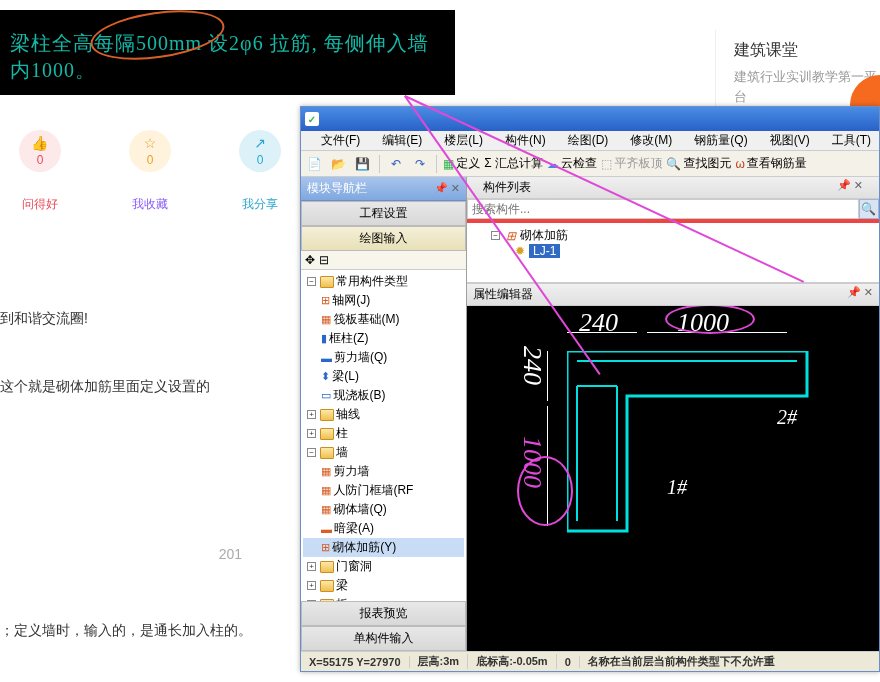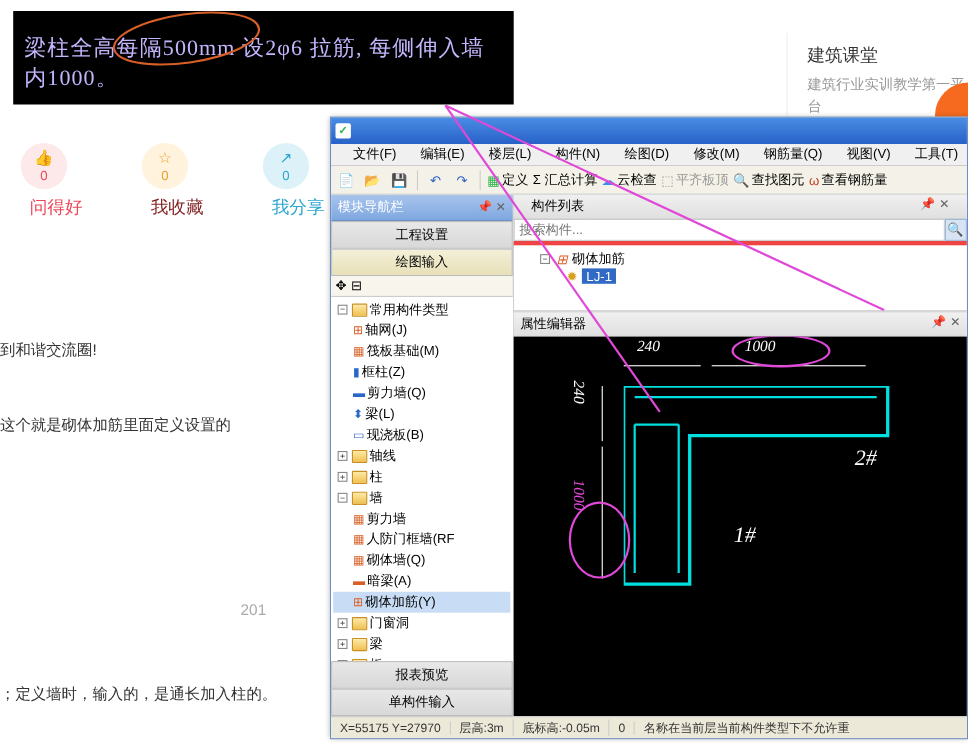--- a/index.html
+++ b/index.html
@@ -1,32 +1,32 @@
 <!DOCTYPE html>
 <html><head>
 <meta charset="utf-8">
 <style>
 * { box-sizing: border-box; margin: 0; padding: 0; }
 body { font-family: "Microsoft YaHei", SimSun, sans-serif; font-size: 12px; background: #fff; width: 880px; height: 682px; position: relative; overflow: hidden; }
 
 
-.bg-black { position: absolute; left: 12px; top: 10px; width: 455px; height: 85px; background: #000; padding: 20px 10px; color: #c4b5fd; }
+.bg-black { position: absolute; left: 0; top: 10px; width: 455px; height: 85px; background: #000; padding: 20px 10px; color: #14b8a6; }
 .bg-black .txt { font-size: 20px; font-family: "STSong", serif; letter-spacing: 1px; }
 .oval-orange { position: absolute; border: 2px solid #d86028; border-radius: 50%; }
 .oval1 { left: 90px; top: 2px; width: 135px; height: 46px; transform: rotate(-8deg); }
 
 .stats-row { position: absolute; left: 5px; top: 130px; display: flex; gap: 40px; }
 .stat { text-align: center; width: 70px; }
 .stat .circle { width: 42px; height: 42px; border-radius: 50%; margin: 0 auto; display: flex; flex-direction: column; align-items: center; justify-content: center; font-size: 14px; }
 .stat .count { font-size: 12px; margin-top: 2px; }
-.stat .lbl { margin-top: 7px; font-size: 16px; text-align: right; }
+.stat .lbl { margin-top: 24px; font-size: 12px; }
 .c1 { background: #fde8ea; color: #e94a5a; }
 .c3 { background: #fff3dd; color: #e8a030; }
 .c5 { background: #ddf2f8; color: #2ba6cc; }
-.l1 { color: #e94a5a; } .l3 { color: #7f1d1d; } .l5 { color: #2ba6cc; }
+.l1 { color: #e94a5a; } .l3 { color: #8b5cf6; } .l5 { color: #2ba6cc; }
 
 .texts { position: absolute; left: 0; top: 300px; }
 .texts p { margin: 10px 0; font-size: 14px; color: #333; }
 .red { color: #d22; }
 
 .rightbox { position: absolute; right: 0; top: 30px; width: 165px; border-left: 1px solid #eee; padding: 10px 0 10px 18px; }
 .rightbox h3 { font-size: 16px; color: #333; margin-bottom: 6px; font-weight: normal; }
 .rightbox p { font-size: 13px; color: #999; line-height: 1.5; }
 .orange-circle { position: absolute; right: -30px; top: 45px; width: 60px; height: 60px; border-radius: 50%; background: #f56a1e; }
 
@@ -62,30 +62,30 @@
 .search input { flex: 1; border: 1px solid #ccc; padding: 2px 4px; font-size: 12px; color: #888; }
 .search .go { width: 20px; background: #d8e4f4; border: 1px solid #a0b8d8; display: flex; align-items: center; justify-content: center; color: #2861c8; }
 .complist { padding: 4px; font-size: 12px; border-bottom: 1px solid #ccc; height: 60px; }
 .complist .item { padding-left: 20px; display: flex; align-items: center; gap: 4px; }
 .complist .sel { background: #316ac5; color: #fff; padding: 0 4px; }
 .gear { color: #d8a020; }
 
 .prop-header { background: linear-gradient(#f0f0f0, #e0e0e0); border-top: 1px solid #ccc; border-bottom: 1px solid #ccc; padding: 2px 6px; display: flex; justify-content: space-between; font-size: 12px; }
 .viewport { flex: 1; background: #000; position: relative; overflow: hidden; }
 .viewport .label-white { position: absolute; color: #fff; font-family: "Times New Roman", serif; }
-.dim { font-style: italic; font-size: 14px; }
+.dim { font-style: italic; font-size: 26px; }
 .viewport .shape-name { right: 30px; bottom: 12px; font-size: 30px; }
 .viewport .mark { font-size: 20px; font-style: italic; }
 .oval-mag { position: absolute; border: 2px solid #e048d8; border-radius: 50%; }
 .ov-a { left: 198px; top: -2px; width: 90px; height: 30px; }
 .ov-b { left: 50px; top: 150px; width: 56px; height: 70px; }
 .dimline { position: absolute; background: #fff; }
 
 .statusbar { height: 20px; background: #ece9d8; border-top: 1px solid #ccc; display: flex; align-items: center; font-size: 11px; color: #333; }
-.statusbar span { padding: 0 8px; border-right: 1px solid #ccc; white-space: nowrap; }
+.statusbar span { padding: 0 8px; border-right: 1px solid #ccc; white-space: nowrap; font-weight: bold; }
 
 
 .mline { position: absolute; background: #e048d8; height: 1.5px; transform-origin: left center; z-index: 50; }
 
 .pin-x { font-size: 11px; color: #666; }
 </style>
 </head>
 <body>
 
 <div class="bg-black">

